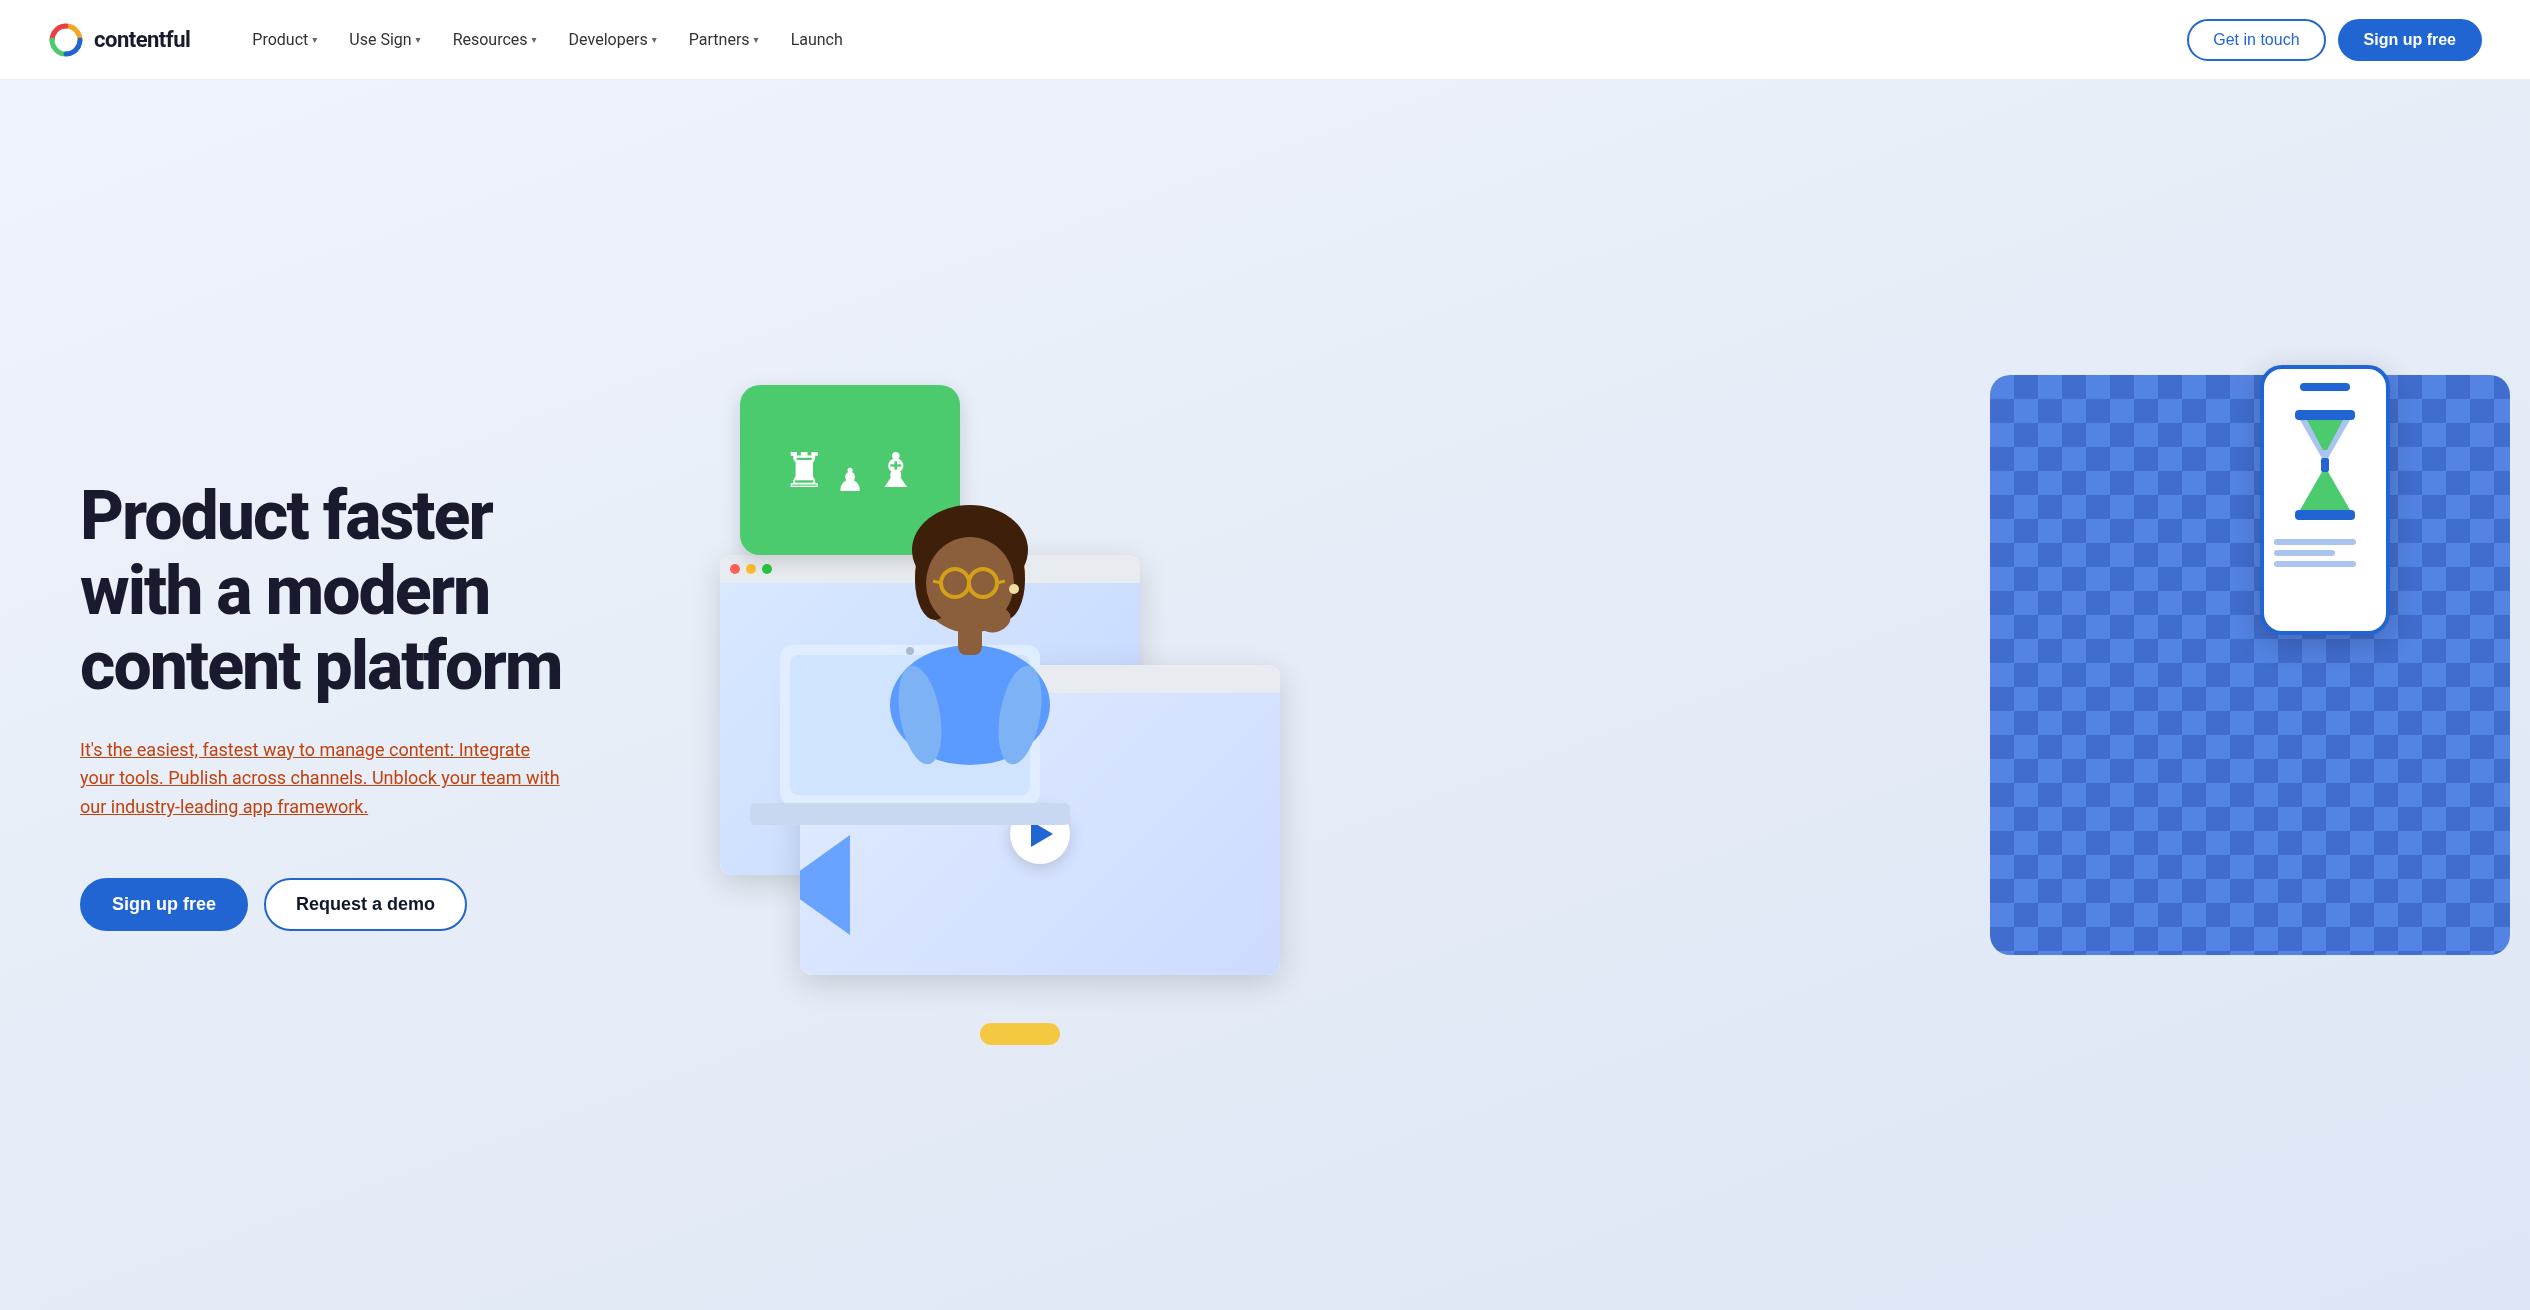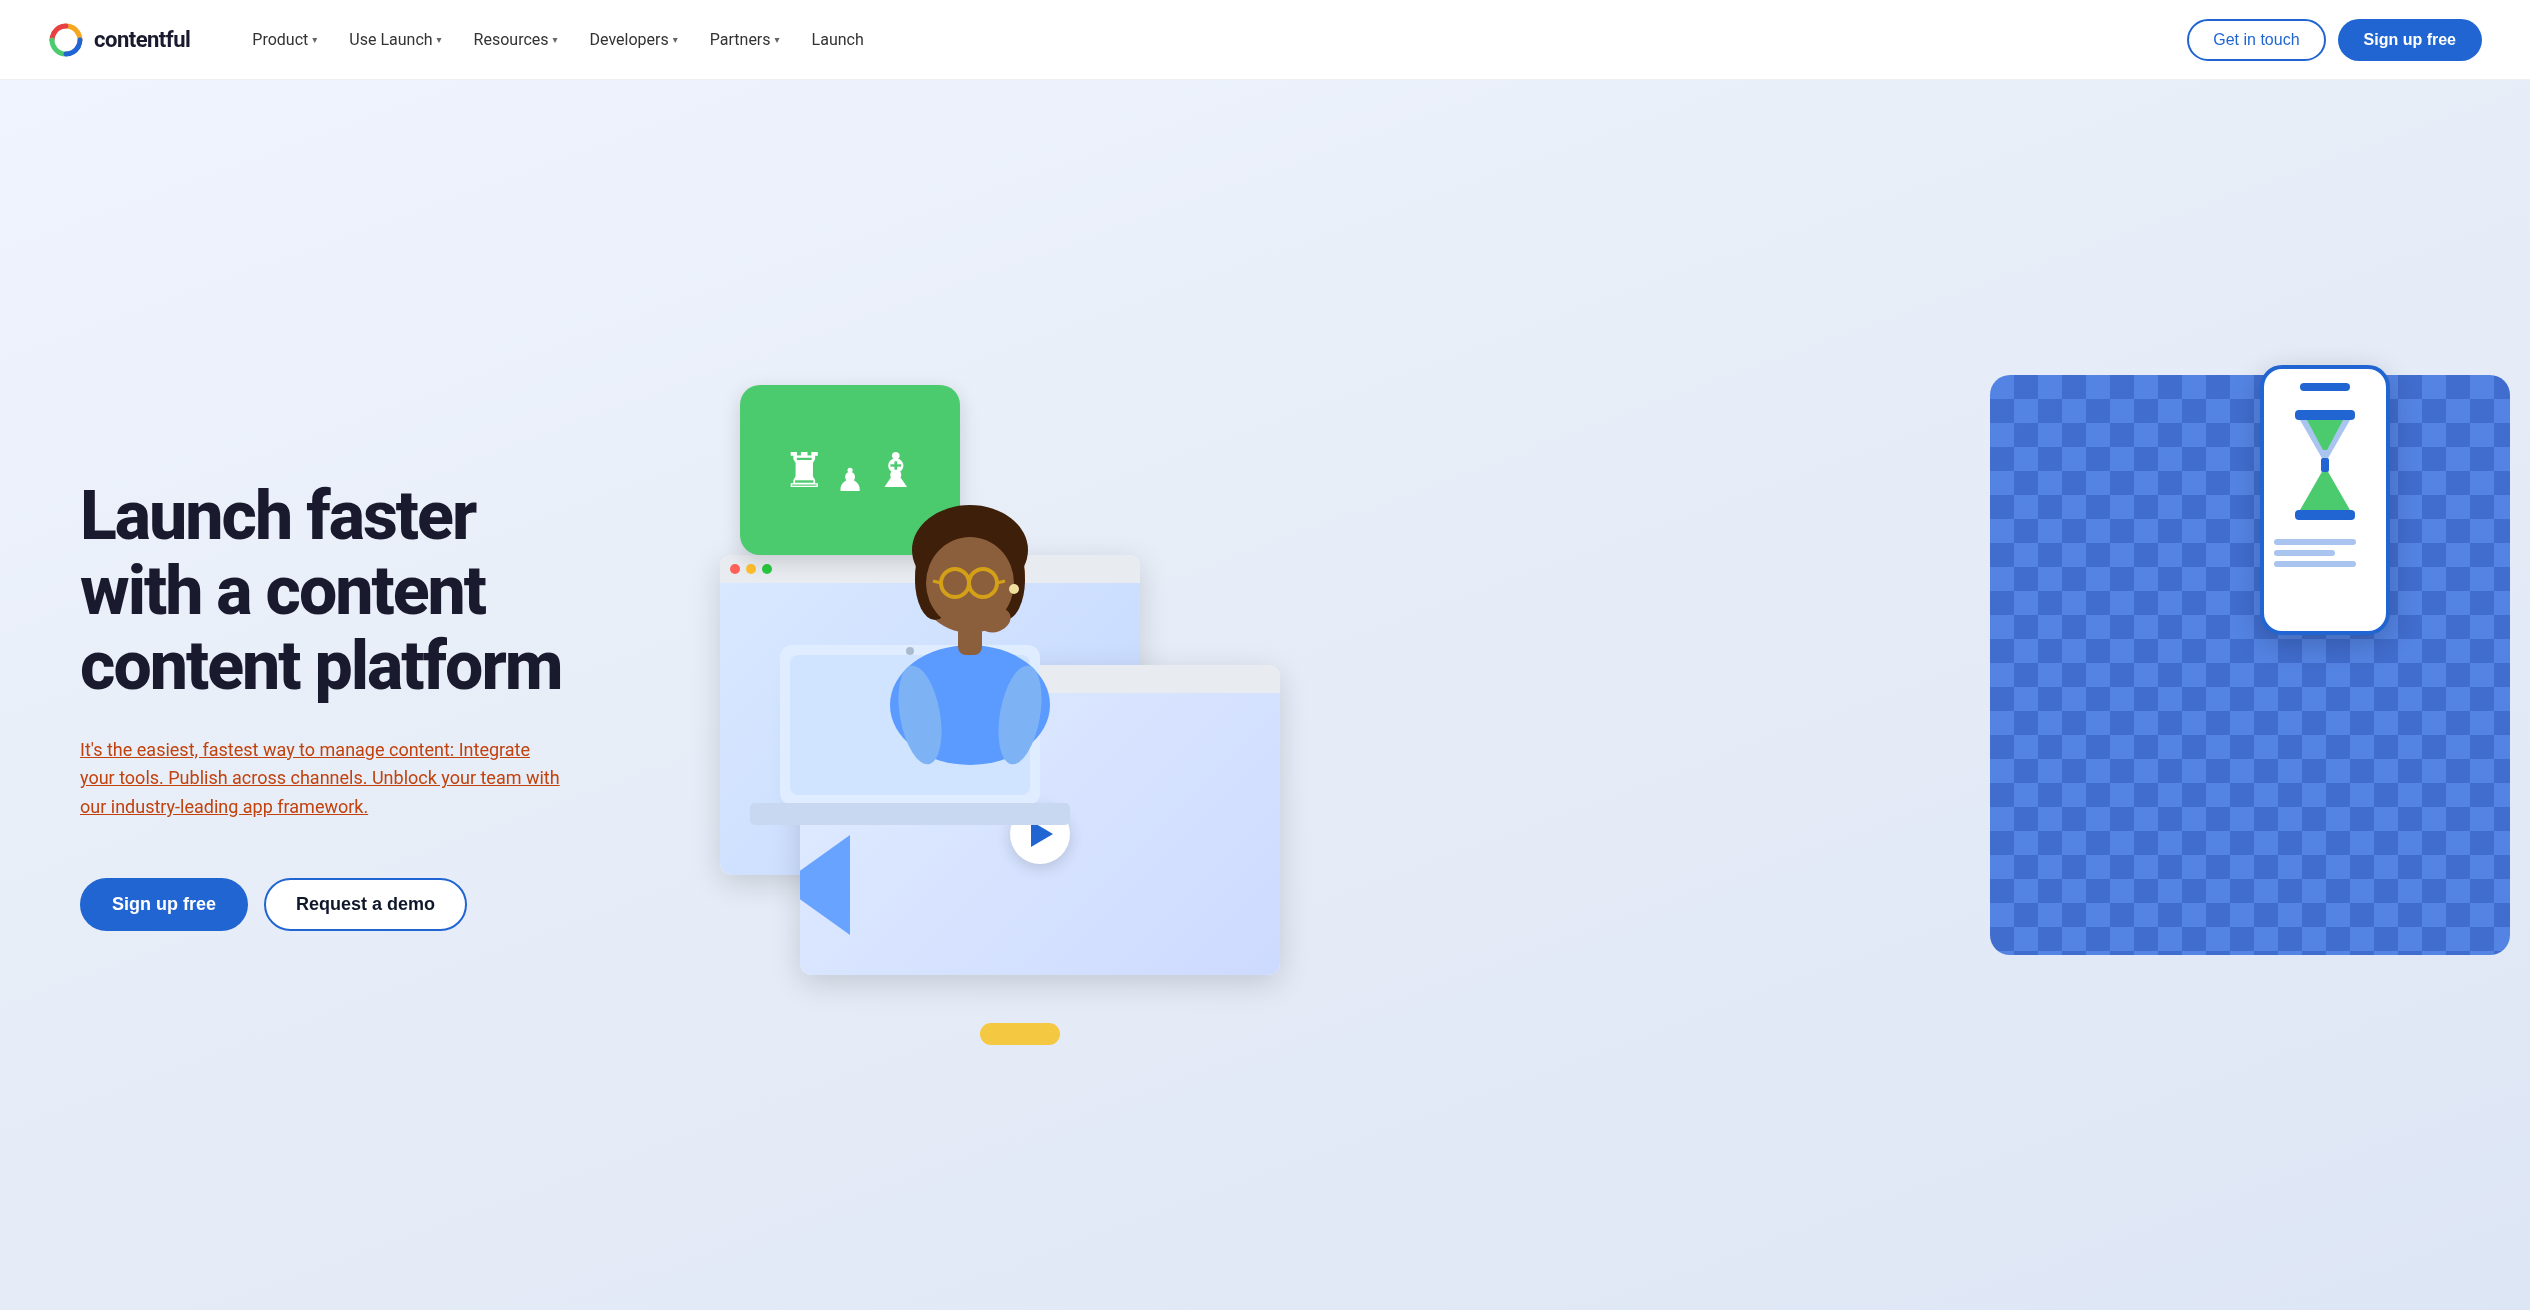--- a/index.html
+++ b/index.html
@@ -341,21 +341,21 @@
     </svg>
     <span class="logo-text">contentful</span>
   </a>
 
   <div class="nav-links">
     <div class="nav-item">
       <span>Product</span>
       <span class="chevron">▾</span>
     </div>
     <div class="nav-item">
-      <span>Use Launch</span>
+      <span>Use Sign</span>
       <span class="chevron">▾</span>
     </div>
     <div class="nav-item">
       <span>Resources</span>
       <span class="chevron">▾</span>
     </div>
     <div class="nav-item">
       <span>Developers</span>
       <span class="chevron">▾</span>
     </div>
@@ -369,21 +369,21 @@
   </div>
 
   <div class="nav-actions">
     <button class="btn-outline">Get in touch</button>
     <button class="btn-primary">Sign up free</button>
   </div>
 </nav>
 
 <section class="hero">
   <div class="hero-left">
-    <h1 class="hero-title">Launch faster with a content content platform</h1>
+    <h1 class="hero-title">Product faster with a modern content platform</h1>
     <p class="hero-subtitle">It's the easiest, fastest way to manage content: Integrate your tools. Publish across channels. Unblock your team with our industry-leading app framework.</p>
     <div class="hero-buttons">
       <button class="btn-hero-primary">Sign up free</button>
       <button class="btn-hero-outline">Request a demo</button>
     </div>
   </div>
 
   <div class="hero-right">
 
     <div class="checker-bg"></div>

